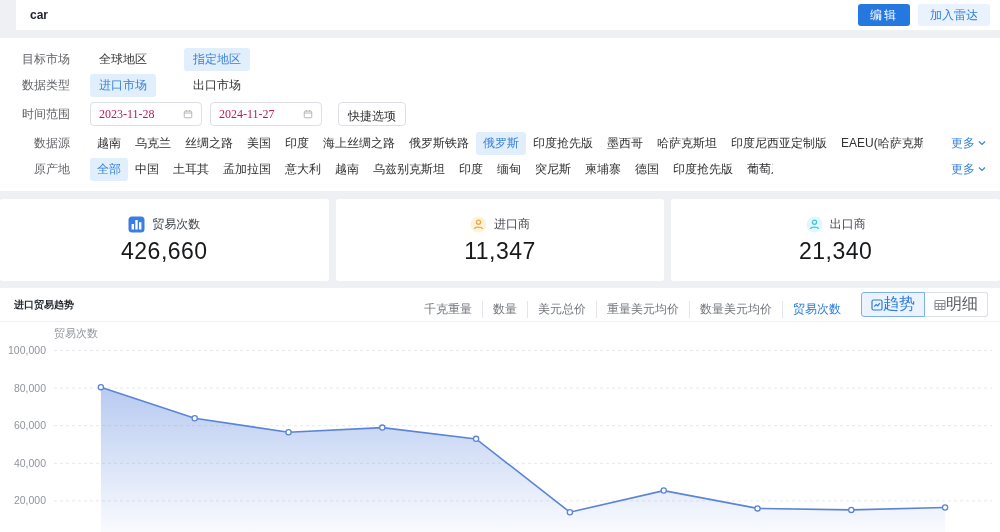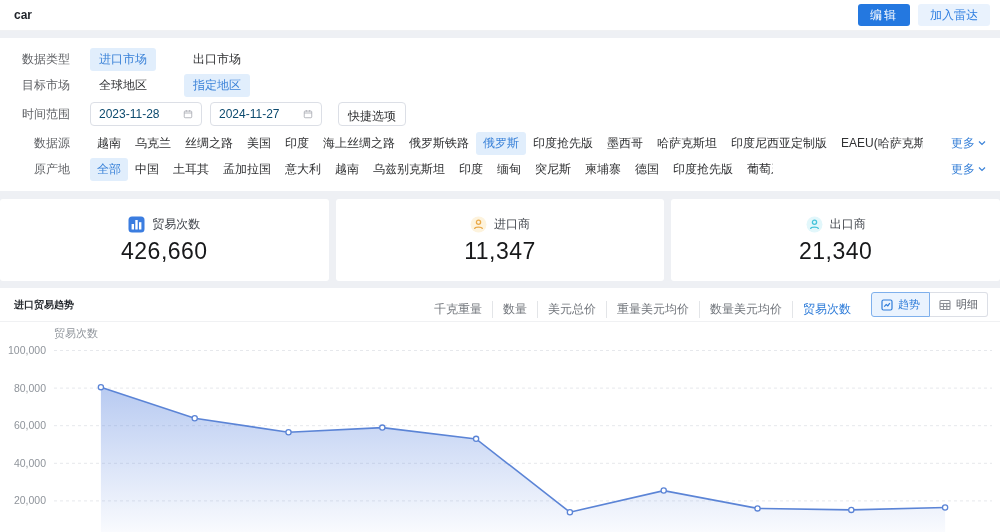--- a/index.html
+++ b/index.html
@@ -6,21 +6,21 @@
   html,body { width:1000px; height:532px; }
   body {
     font-family:"Liberation Sans","DejaVu Sans",sans-serif;
     background:#eef0f4; color:#303133; font-size:12px; overflow:hidden;
   }
   .page { width:1000px; height:532px; display:flex; flex-direction:column; }
 
   
   .topbar {
     background:#fff; height:31px; flex:0 0 31px; display:flex; align-items:center;
-    padding:0 10px 0 14px; border-bottom:1px solid #f0f1f3;
+    padding:0 10px 0 14px; border-bottom:1px solid #f0f1f3;margin-left:16px;
   }
   .topbar .title { font-size:12px; font-weight:700; color:#1f2329; }
   .topbar .spacer { flex:1; }
   .btn { border:none; cursor:pointer; font-size:12px; border-radius:3px; height:22px;
          padding:0 12px; font-family:inherit; }
   .btn-primary { background:#2478e0; color:#fff; letter-spacing:2px; }
   .btn-soft { background:#e9f2fd; color:#2b7ce0; margin-left:8px; }
 
   
   .filter-panel { background:#fff; margin-top:7px; padding:8px 14px 9px 14px; }
@@ -30,22 +30,22 @@
   .chip { color:#303133; cursor:pointer; padding:3px 9px; border-radius:3px; white-space:nowrap; }
   .chip.active { background:#e1eefc; color:#3a82d8; }
   .spread { flex:1; display:flex; align-items:center; margin-left:20px; margin-right:28px;
             justify-content:space-between; overflow:hidden; }
   .spread .chip { padding:3px 7px; }
   .more-link { color:#3a82d8; cursor:pointer; display:inline-flex; align-items:center; gap:3px;
                white-space:nowrap; }
   .date-input { width:112px; height:24px; border:1px solid #dcdfe6; border-radius:4px;
                 display:inline-flex; align-items:center; padding:0 8px; gap:6px; background:#fff;
                 cursor:pointer; }
-  .date-input input { border:none; outline:none; width:78px; font-size:12px; color:#0c4a6e;
-                      font-family:Liberation Sans, sans-serif; background:transparent; }
+  .date-input input { border:none; outline:none; width:78px; font-size:12px; color:#be185d;
+                      font-family:Liberation Serif, serif; background:transparent; }
   .quick-btn { height:24px; border:1px solid #dcdfe6; background:#fff; border-radius:4px;
                display:inline-flex; align-items:center; gap:5px; padding:0 9px; color:#303133;
                cursor:pointer; font-size:12px; font-family:inherit;flex-direction:column; }
 
   
   .cards { display:flex; gap:7px; margin-top:8px; flex:0 0 82px; }
   .card { flex:1; background:#fff; border-radius:3px; display:flex; flex-direction:column;
           align-items:center; justify-content:center; gap:5px; }
   .card .top { display:flex; align-items:center; gap:7px; color:#42464d; }
   .card .num { font-size:23px; color:#17181a; letter-spacing:0.5px; }
@@ -54,23 +54,23 @@
   .chart-panel { background:#fff; margin-top:7px; flex:1; display:flex; flex-direction:column; overflow:hidden; }
   .chart-head { height:34px; flex:0 0 34px; display:flex; align-items:center;
                 padding:0 12px 0 14px; border-bottom:1px solid #f0f1f3; }
   .chart-title { font-size:10px; font-weight:700; color:#262a2f; }
   .chart-head .spacer { flex:1; }
   .metrics { display:flex; align-items:center;margin-top:10px; }
   .metrics .metric { color:#73777d; padding:0 10px; cursor:pointer; white-space:nowrap; }
   .metrics .metric + .metric { border-left:1px solid #e3e5e8; }
   .metrics .metric.active { color:#2e7cd9; }
   .view-group { display:flex; margin-left:10px; }
-  .vbtn { height:25px; display:inline-flex; align-items:center; gap:5px; padding:0 9px;
+  .vbtn { height:25px; display:inline-flex; align-items:center; padding:0 9px;
           border:1px solid #dcdfe6; background:#fff; color:#5a5e66; cursor:pointer;
-          font-size:11px; font-family:inherit; }
+          font-size:16px; font-family:inherit; }
   .vbtn:first-child { border-radius:3px 0 0 3px; }
   .vbtn:last-child { border-radius:0 3px 3px 0; border-left:none; }
   .vbtn.active { border:1px solid #7fb0ec; background:#eaf3fe; color:#2e7cd9; }
   .chart-body { flex:1; position:relative; }
   svg text { font-family:"Liberation Sans","DejaVu Sans",sans-serif; }
 </style>
 </head>
 <body>
 
 <div class="page">
@@ -78,32 +78,32 @@
   <div class="topbar">
     <span class="title">car</span>
     <span class="spacer"></span>
     <button class="btn btn-primary">编辑</button>
     <button class="btn btn-soft">加入雷达</button>
   </div>
 
   <div class="filter-panel">
 
     <div class="frow">
+      <span class="flabel">目标市场</span>
+      <span class="opts">
+          <span class="chip">全球地区</span>
+          <span class="chip active">指定地区</span>
+        </span>
+    </div>
+
+    <div class="frow">
       <span class="flabel">数据类型</span>
       <span class="opts">
           <span class="chip active">进口市场</span>
           <span class="chip">出口市场</span>
-        </span>
-    </div>
-
-    <div class="frow">
-      <span class="flabel">目标市场</span>
-      <span class="opts">
-          <span class="chip">全球地区</span>
-          <span class="chip active">指定地区</span>
         </span>
     </div>
 
     <div class="frow" style="margin:3px 0;">
       <span class="flabel">时间范围</span>
       <span class="opts" style="gap:8px;">
         <span class="date-input">
           <input value="2023-11-28" style="">
           <svg width="12" height="12" viewBox="0 0 12 12">
               <rect x="1.5" y="2.5" width="9" height="8" rx="1" fill="none" stroke="#a8abb2"></rect>

